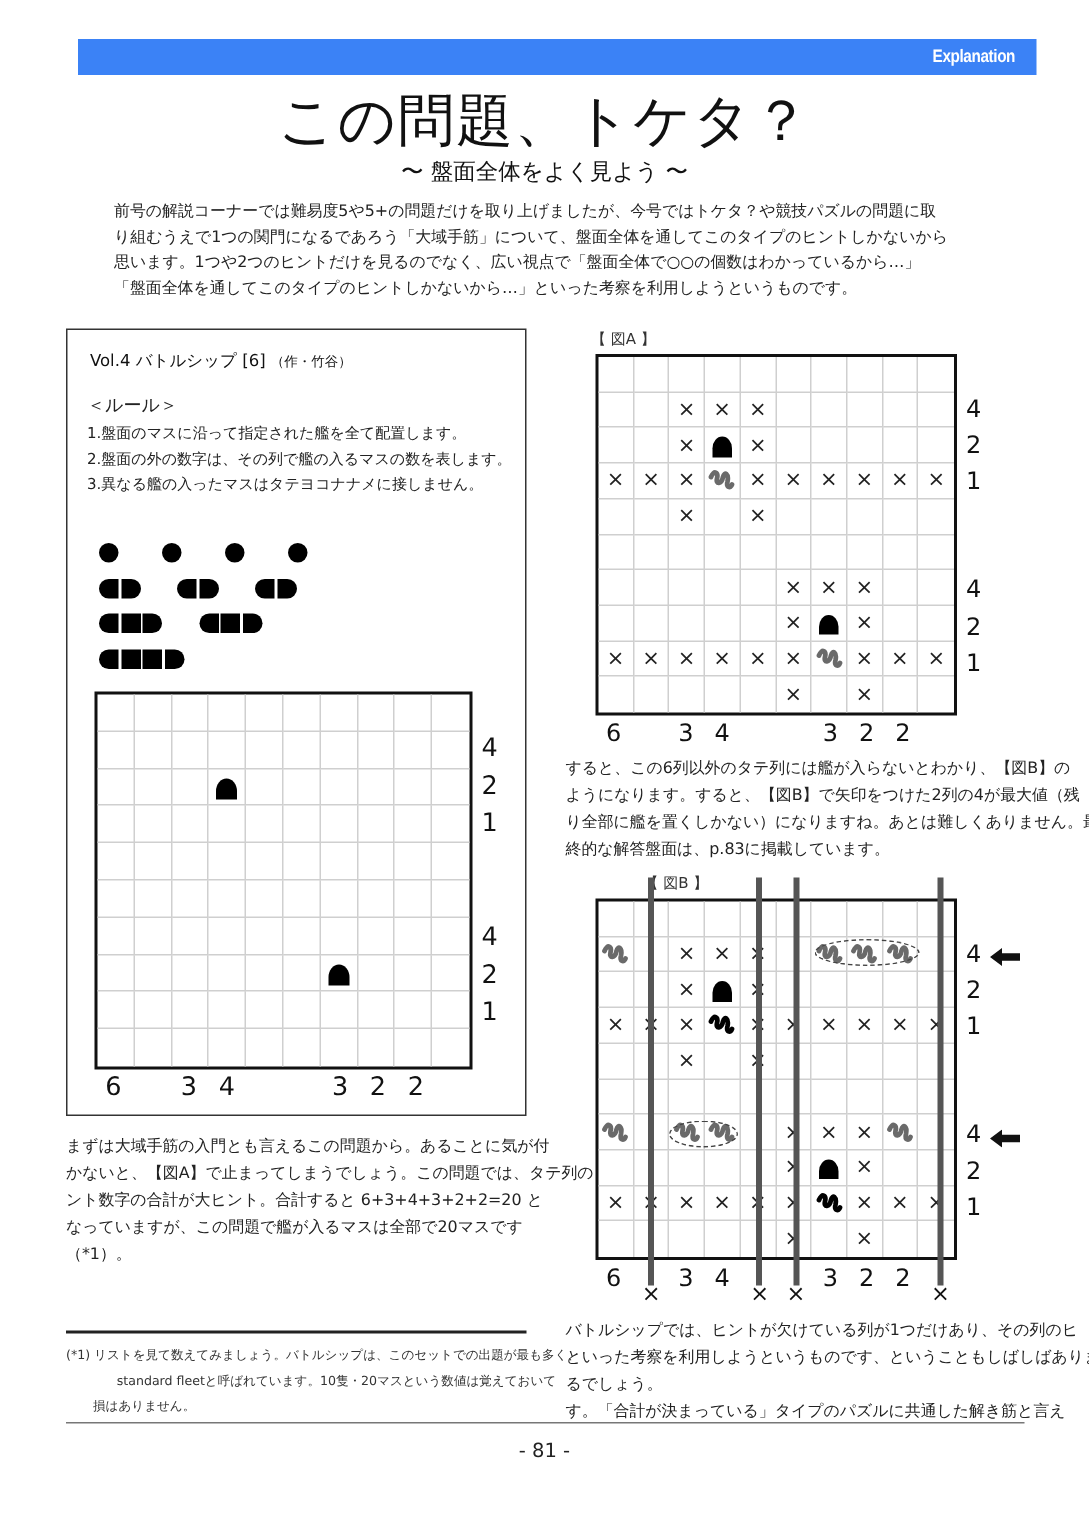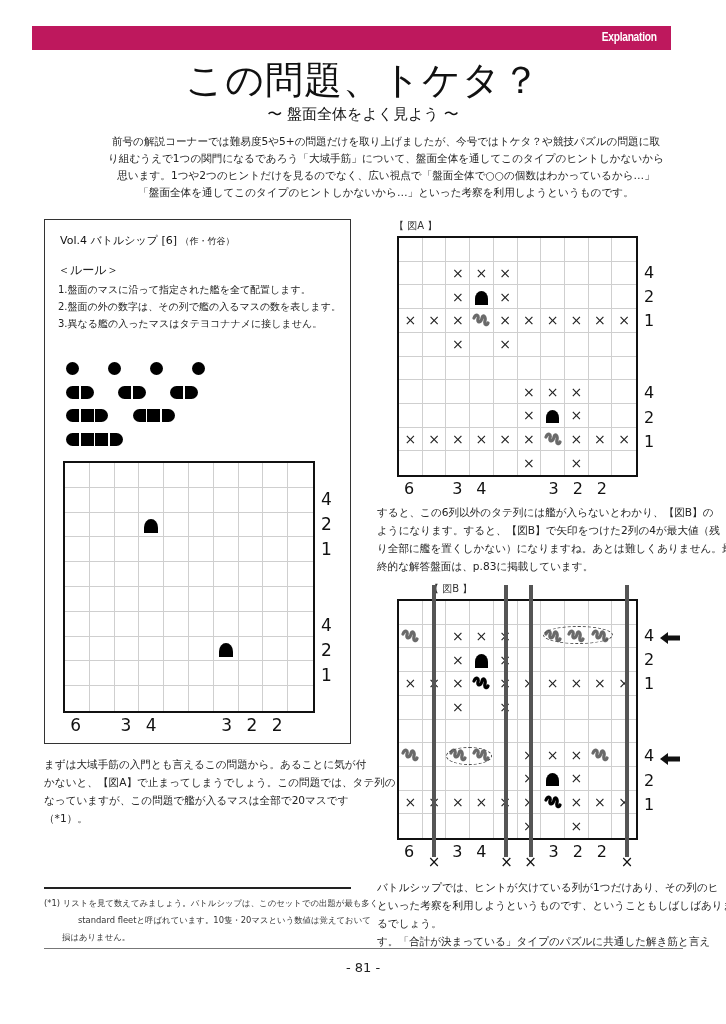--- a/index.html
+++ b/index.html
@@ -1,23 +1,23 @@
 <!DOCTYPE html>
 <html><head>
 <meta charset="utf-8">
 <style>
   html, body { margin: 0; padding: 0; }
   body { width: 726px; height: 1024px; background: #ffffff; position: relative; overflow: hidden; font-family: "DejaVu Sans", sans-serif; color: #1a1a1a; }
   .abs { position: absolute; }
-  .header-bar { left: 32px; top: 26px; width: 639px; height: 24px; background: #be185d; }
+  .header-bar { left: 52px; top: 26px; width: 639px; height: 24px; background: #3b82f6; }
   .header-label { position: absolute; right: 14px; top: 4px; font-family: "Liberation Sans", sans-serif; font-weight: bold; font-size: 12px; color: #ffffff; letter-spacing: -0.3px; transform: scaleX(0.85); transform-origin: right center; }
   .title { left: 0; width: 726px; top: 58px; text-align: center; font-family: "DejaVu Sans", sans-serif; font-size: 38px; line-height: 44px; color: #111; letter-spacing: 1px; }
   .subtitle { left: 0; width: 726px; top: 104px; text-align: center; font-size: 15px; line-height: 20px; color: #111; }
   .intro { left: 76px; top: 133px; width: 620px; font-size: 10.6px; line-height: 17px; color: #222; }
-  .intro div { white-space: nowrap; text-align: center; }
+  .intro div { white-space: nowrap; }
 
   .puzzle-box { left: 44px; top: 219px; width: 307px; height: 525px; border: 1.5px solid #333; box-sizing: border-box; }
   .puzzle-title { left: 60px; top: 233px; font-size: 11px; color: #111; white-space: nowrap; }
   .puzzle-title .author { font-size: 9px; }
   .rules-heading { left: 58px; top: 262px; font-size: 12px; color: #222; }
   .rules { left: 58px; top: 281px; font-size: 10px; line-height: 17px; color: #222; white-space: nowrap; }
   .rules .indent { padding-left: 12px; }
 
   .fleet { left: 66px; top: 362px; }
   .fleet-row { display: flex; height: 15px; margin-bottom: 8.5px; }
@@ -242,20 +242,21 @@
     <div class="clue" style="left: 113.4px; width: 25.2px; top: 715px; font-size: 17px;">3</div>
     <div class="clue" style="left: 138.6px; width: 25.2px; top: 715px; font-size: 17px;">4</div>
     <div class="clue" style="left: 214.2px; width: 25.2px; top: 715px; font-size: 17px;">3</div>
     <div class="clue" style="left: 239.4px; width: 25.2px; top: 715px; font-size: 17px;">2</div>
     <div class="clue" style="left: 264.6px; width: 25.2px; top: 715px; font-size: 17px;">2</div>
   </div>
 
 <div class="abs body-text" style="left:44px; top:755px;">
   <div>まずは大域手筋の入門とも言えるこの問題から。あることに気が付</div>
   <div>かないと、【図A】で止まってしまうでしょう。この問題では、タテ列のヒ</div>
+  <div>ント数字の合計が大ヒント。合計すると 6+3+4+3+2+2=20 と</div>
   <div>なっていますが、この問題で艦が入るマスは全部で20マスです</div>
   <div>（*1）。</div>
 </div>
 
 <div class="rule-line" style="left:44px; top:887px; width:307px;"></div>
 <div class="abs" style="left:44px; top:895px; font-size:8.4px; line-height:17px; color:#333; white-space:nowrap;">
   <div>(*1) リストを見て数えてみましょう。バトルシップは、このセットでの出題が最も多く、</div>
   <div style="padding-left:18px;text-align:center;">standard fleetと呼ばれています。10隻・20マスという数値は覚えておいて</div>
   <div style="padding-left:18px;">損はありません。</div>
 </div>

